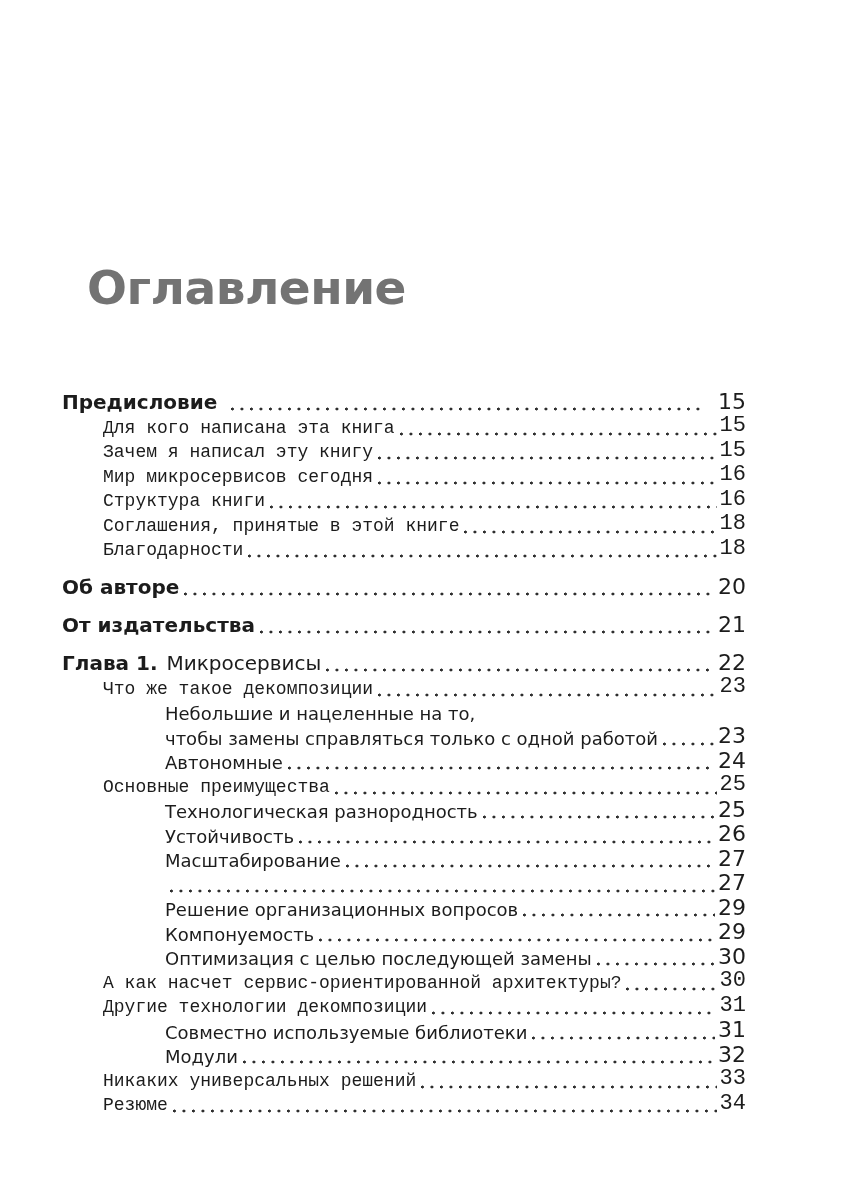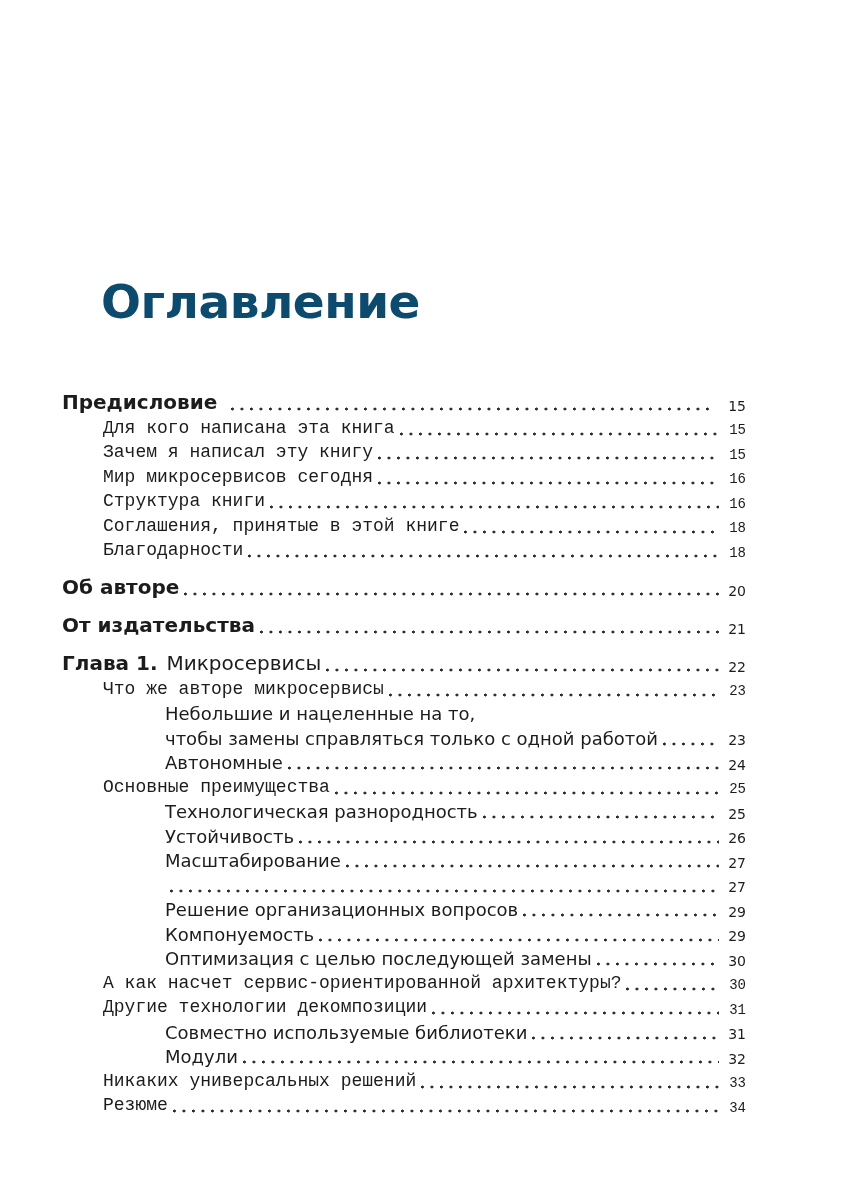--- a/index.html
+++ b/index.html
@@ -9,26 +9,26 @@
     height: 1200px;
     background: #ffffff;
     font-family: "DejaVu Sans", "Liberation Sans", sans-serif;
     color: #1c1c1c;
     overflow: hidden;
   }
   .doc-title {
     position: absolute;
     left: 87px;
     top: 262px;
-    margin: 14px;
+    margin: 0;
     font-size: 47px;
     font-weight: bold;
     line-height: 1.1;
     letter-spacing: -0.5px;
-    color: #0c4a6e;
+    color: #737373;
   }
   .toc {
     position: absolute;
     left: 62px;
     top: 390px;
     width: 684px;
   }
   .row {
     display: flex;
     align-items: flex-end;
@@ -56,21 +56,21 @@
     background-image: radial-gradient(circle at 1.6px 3px, #2e2e2e 1.35px, rgba(0,0,0,0) 1.7px);
     background-size: 9.5px 6px;
     background-repeat: repeat-x;
     background-position: left bottom;
   }
   .pg {
     flex: 0 0 auto;
     min-width: 24px;
     text-align: right;
     font-weight: 400;
-    font-size: 14px;
+    font-size: 22px;
   }
 </style>
 </head>
 <body>
 
 <div class="page">
 
   <h1 class="doc-title">Оглавление</h1>
 
   <div class="toc">
@@ -122,21 +122,21 @@
         <span class="pg">21</span>
       </div>
 
     <div class="row h">
         <span class="t"><span class="pre">Глава 1.</span><span class="reg">Микросервисы</span></span>
         <span class="leader"></span>
         <span class="pg">22</span>
       </div>
 
     <div class="row l1">
-        <span class="t">Что же авторе микросервисы</span>
+        <span class="t">Что же такое декомпозиции</span>
         <span class="leader"></span>
         <span class="pg">23</span>
       </div>
     <div class="row l2">
         <span class="t">Небольшие и нацеленные на то,</span>
       </div>
     <div class="row l2">
         <span class="t">чтобы замены справляться только с одной работой</span>
         <span class="leader"></span>
         <span class="pg">23</span>

